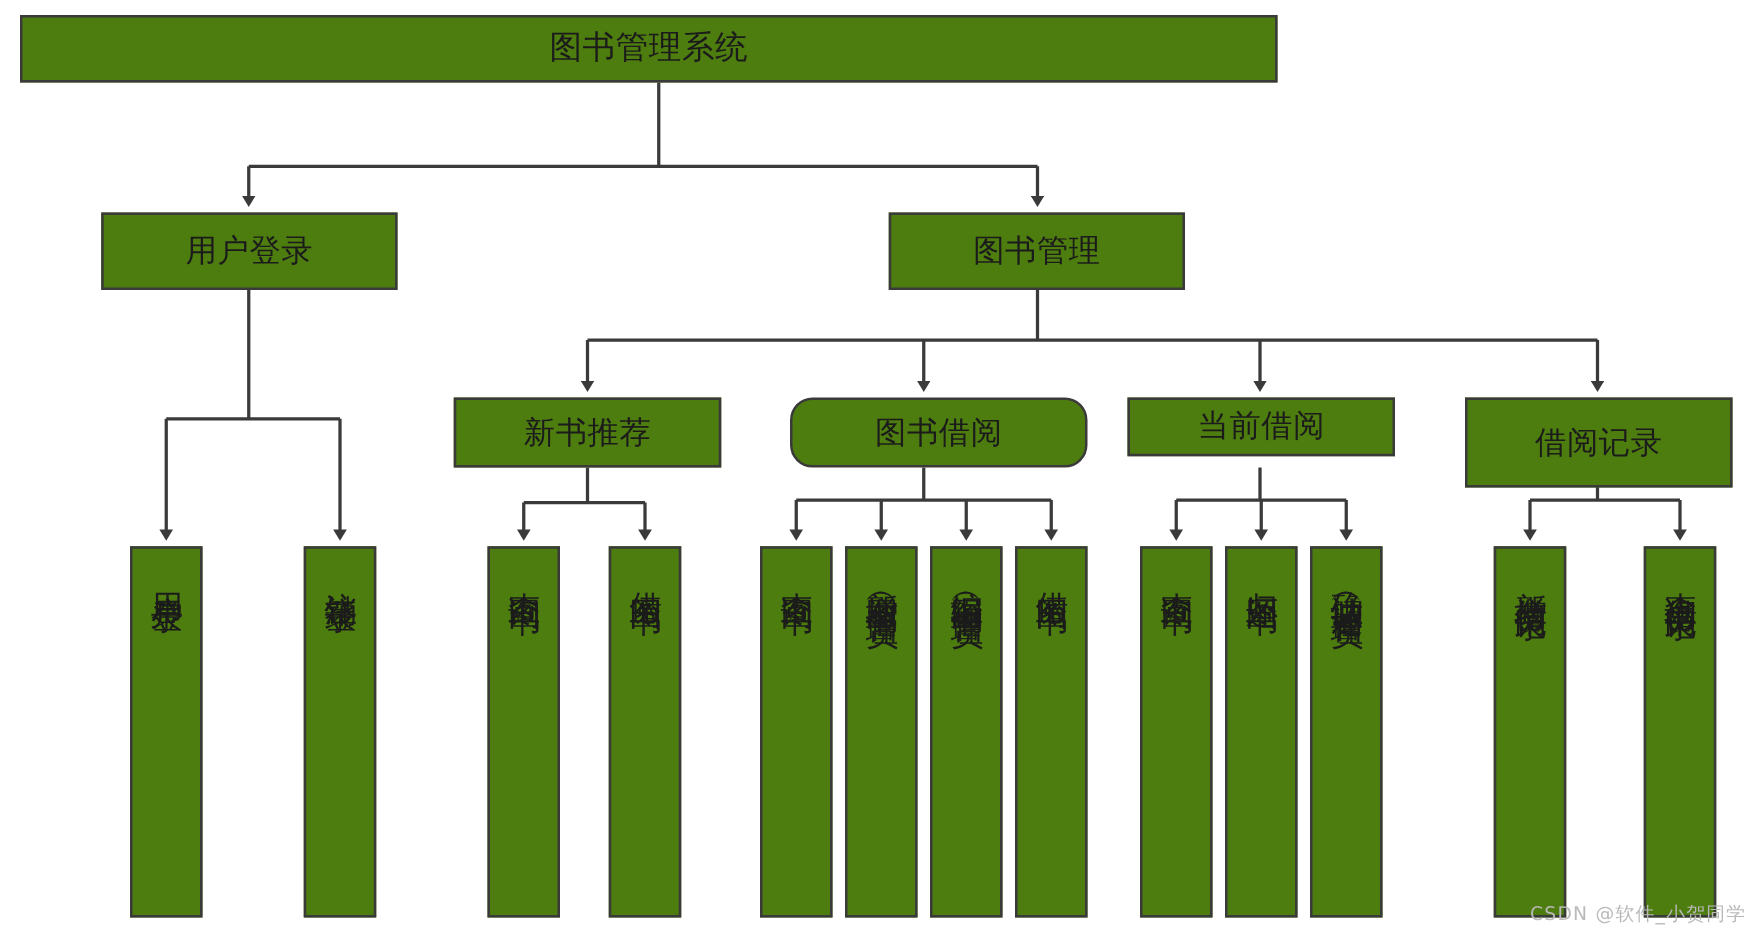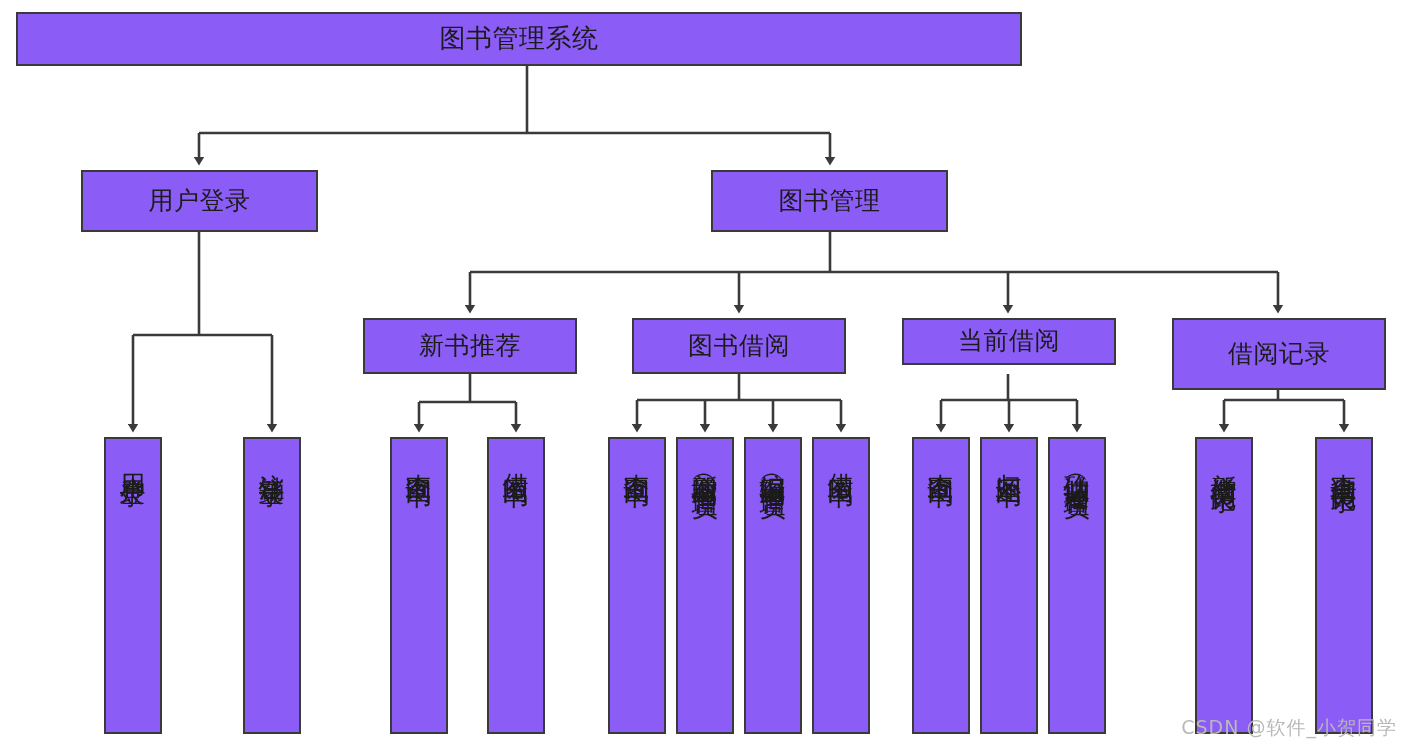--- a/index.html
+++ b/index.html
@@ -6,21 +6,21 @@
   html,body{margin:0;padding:0;background:#ffffff;}
   body{
     font-family:"DejaVu Sans","Liberation Sans",sans-serif;
     width:1405px;height:747px;position:relative;overflow:hidden;
   }
   #diagram-root{position:absolute;left:0;top:0;width:1405px;height:747px;}
   svg#edges{position:absolute;left:0;top:0;width:1405px;height:747px;pointer-events:none;}
 
   .node{
     position:absolute;
-    background:#8b5cf6;
+    background:#4d7c0f;
     border:2.5px solid #3a3a3a;
     box-sizing:border-box;
     display:flex;
     align-items:center;
     justify-content:center;
     z-index:2;
   }
   .node .label{
     color:#1b1b1b;
     letter-spacing:0.5px;
@@ -38,21 +38,21 @@
     text-orientation:upright;
     font-size:26px;
     letter-spacing:3px;
     line-height:1;
     white-space:nowrap;
   }
   #watermark{
     position:absolute;
     right:8px;
     bottom:6px;
-    font-size:19px;
+    font-size:15px;
     color:#b9b9b9;
     letter-spacing:1px;
     z-index:5;
     white-space:nowrap;
   }
 </style>
 </head>
 <body>
 
 <div id="diagram-root">
@@ -116,21 +116,21 @@
   <div class="node horiz" style="left:81px;top:170px;width:237px;height:62px;">
     <span class="label">用户登录</span>
   </div>
   <div class="node horiz" style="left:711px;top:170px;width:237px;height:62px;">
     <span class="label">图书管理</span>
   </div>
 
   <div class="node horiz" style="left:363px;top:318px;width:214px;height:56px;">
     <span class="label">新书推荐</span>
   </div>
-  <div class="node horiz" style="left:632px;top:318px;width:214px;height:56px;">
+  <div class="node horiz" style="left:632px;top:318px;width:238px;height:56px;border-radius:18px;">
     <span class="label">图书借阅</span>
   </div>
   <div class="node horiz" style="left:902px;top:318px;width:214px;height:47px;">
     <span class="label">当前借阅</span>
   </div>
   <div class="node horiz" style="left:1172px;top:318px;width:214px;height:72px;">
     <span class="label">借阅记录</span>
   </div>
 
   <div class="node leaf" style="left:104px;top:437px;width:58px;height:297px;">

